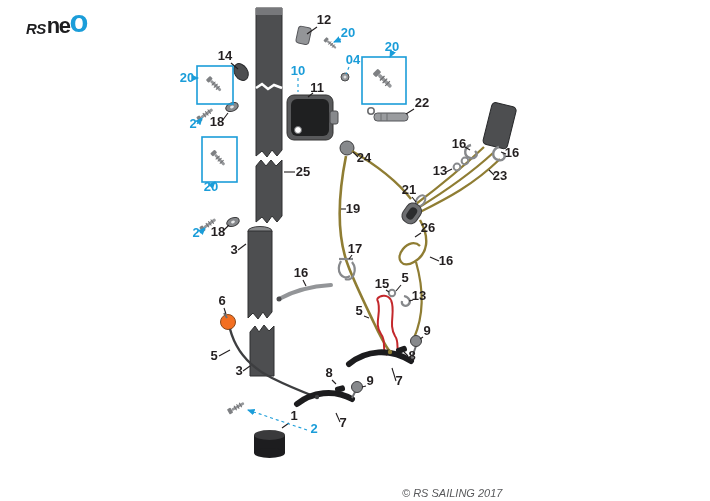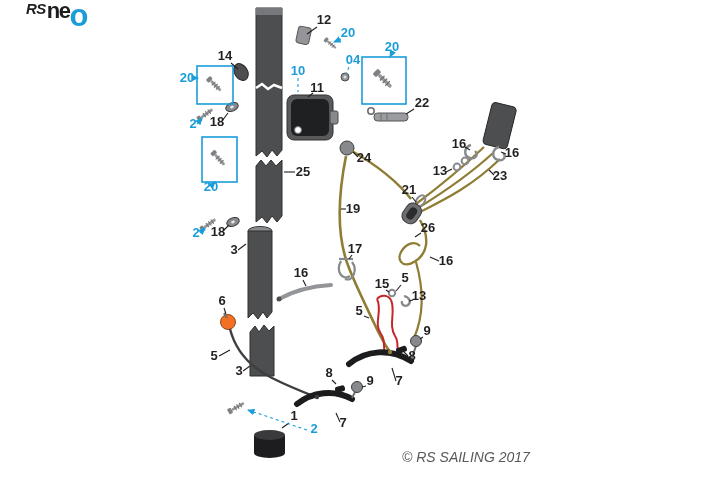--- a/index.html
+++ b/index.html
@@ -1,22 +1,22 @@
 <!DOCTYPE html>
 <html><head>
 <meta charset="utf-8">
 <style>
   html,body{margin:0;padding:0;background:#fff}
   .stage{position:relative;width:710px;height:501px;background:#ffffff;overflow:hidden;
          font-family:"Liberation Sans",sans-serif}
-  .logo{position:absolute;left:26px;top:0;display:flex;align-items:flex-start;color:#1d1d1f;z-index:2}
+  .logo{position:absolute;left:26px;top:6px;display:flex;align-items:flex-end;color:#1d1d1f;z-index:2}
   .logo-rs{font-style:italic;font-weight:900;font-size:15px;letter-spacing:-0.5px;margin-right:1px}
   .logo-ne{font-weight:700;font-size:22px;line-height:1;letter-spacing:-1.5px}
   .logo-o{font-weight:700;font-size:31px;line-height:1;letter-spacing:-1.5px;color:#1b9dd9}
-  .copyright{position:absolute;left:402px;top:449px;font-size:14px;font-style:italic;color:#58595b;z-index:2}
+  .copyright{position:absolute;left:402px;top:487px;font-size:11px;font-style:italic;color:#58595b;z-index:2}
   svg.diagram{position:absolute;left:0;top:0}
   .callout{font-family:"Liberation Sans",sans-serif;font-size:13px;font-weight:700;text-anchor:middle}
   .callout.k{fill:#231f20}
   .callout.b{fill:#1b9dd9}
   .leader{fill:none;stroke-width:1.1}
   .leader.k{stroke:#231f20}
   .leader.b{stroke:#1b9dd9}
   .leader.dashed{stroke-dasharray:3 3}
 </style>
 </head>

